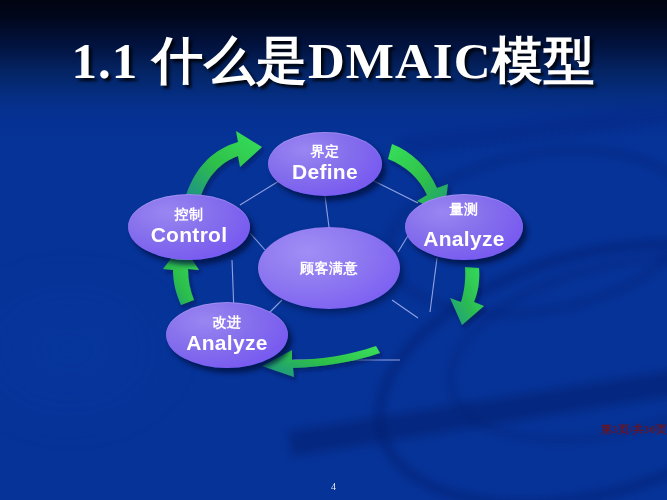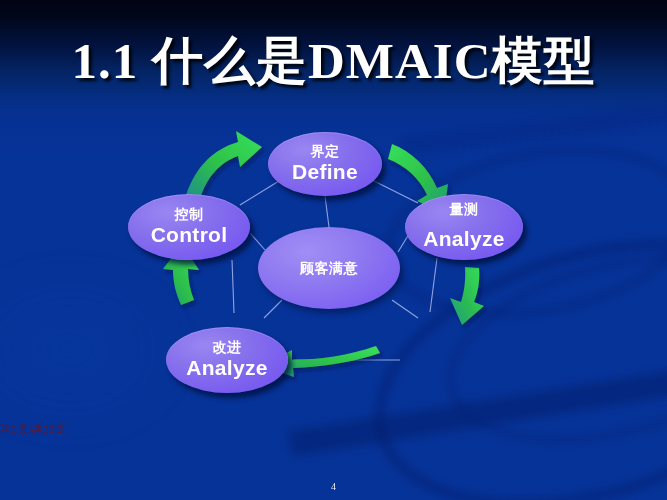--- a/index.html
+++ b/index.html
@@ -144,34 +144,34 @@
       radial-gradient(ellipse at 35% 30%, #a18ef5 0%, #8f79f0 40%, #7e63f2 75%, #7458ea 100%);
     box-shadow: 3px 4px 6px rgba(2, 16, 60, 0.55);
     gap: 48px;
   }
   .node.center .cn { font-size: 14px; line-height: 1.35; }
 
   
   #node-define  { left: 268px; top: 132px; width: 114px; height: 64px; }
   #node-measure { left: 405px; top: 194px; width: 118px; height: 66px; gap: 9px; }
   #node-analyze { left: 383px; top: 311px; width: 118px; height: 66px; }
-  #node-improve { left: 166px; top: 327px; width: 122px; height: 66px; text-align: center; }
+  #node-improve { left: 166px; top: 302px; width: 122px; height: 66px; text-align: center; }
   #node-control { left: 128px; top: 194px; width: 122px; height: 66px; }
   #node-center  { left: 258px; top: 227px; width: 142px; height: 82px; }
 
   
   .footer-note {
     position: absolute;
     left: 0; right: 0;
     top: 422px;
-    text-align: left;
+    text-align: right;
     color: #6b1420;
     font-family: "Liberation Serif", "DejaVu Serif", serif;
     font-size: 11px;
-    font-weight: normal;
+    font-weight: bold;
     letter-spacing: 0.3px;
     opacity: 0.95;
   }
   .page-number {
     position: absolute;
     left: 0; right: 0;
     bottom: 8px;
     text-align: center;
     color: #e8eaf2;
     font-size: 10px;

